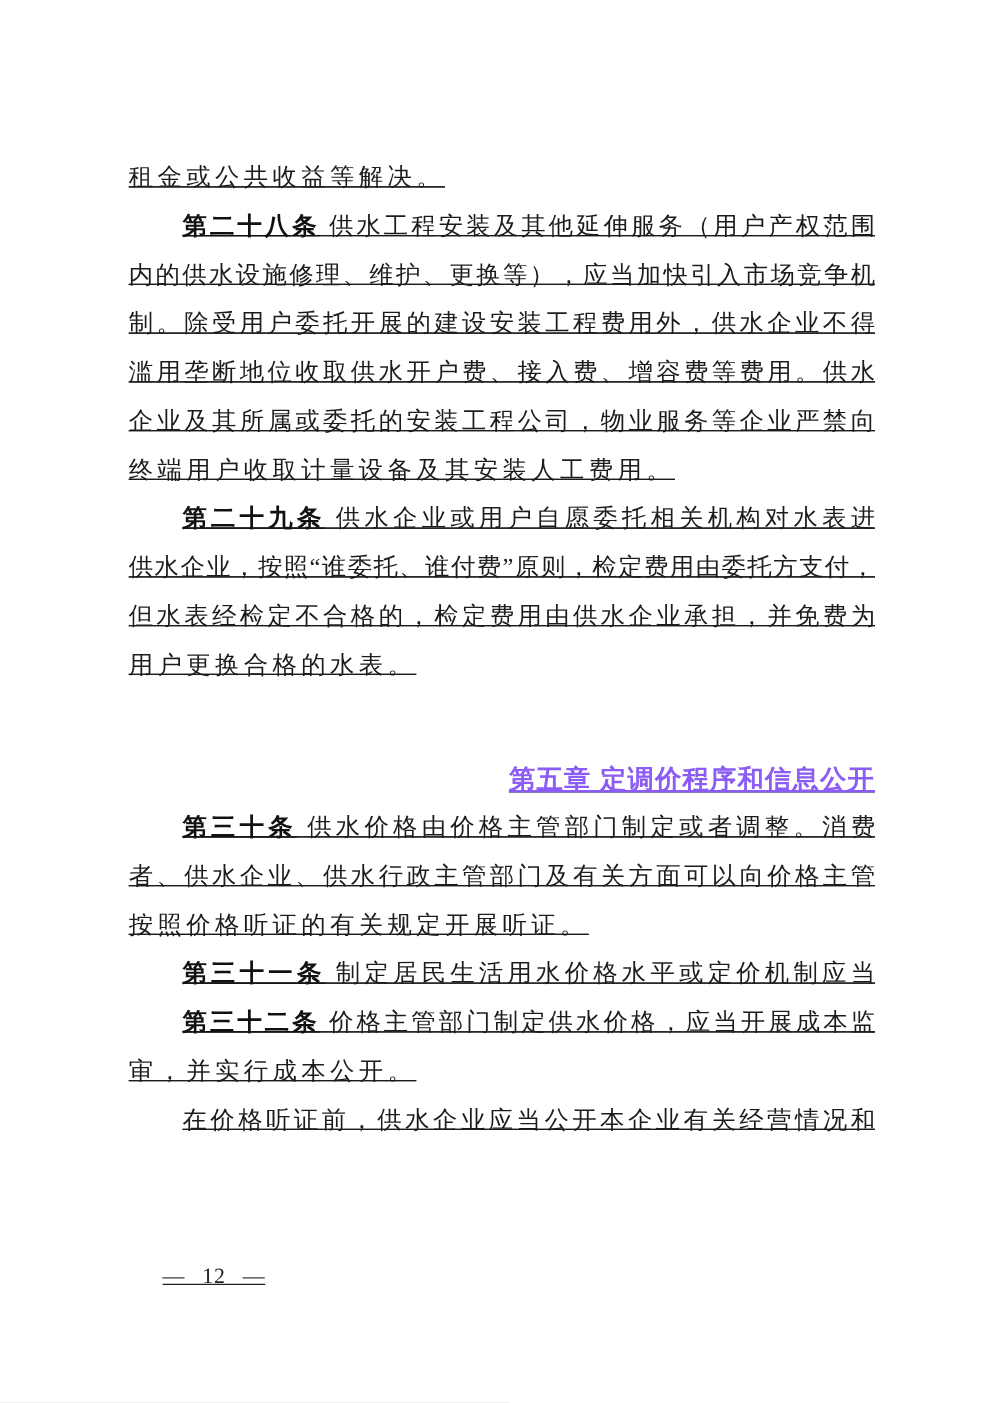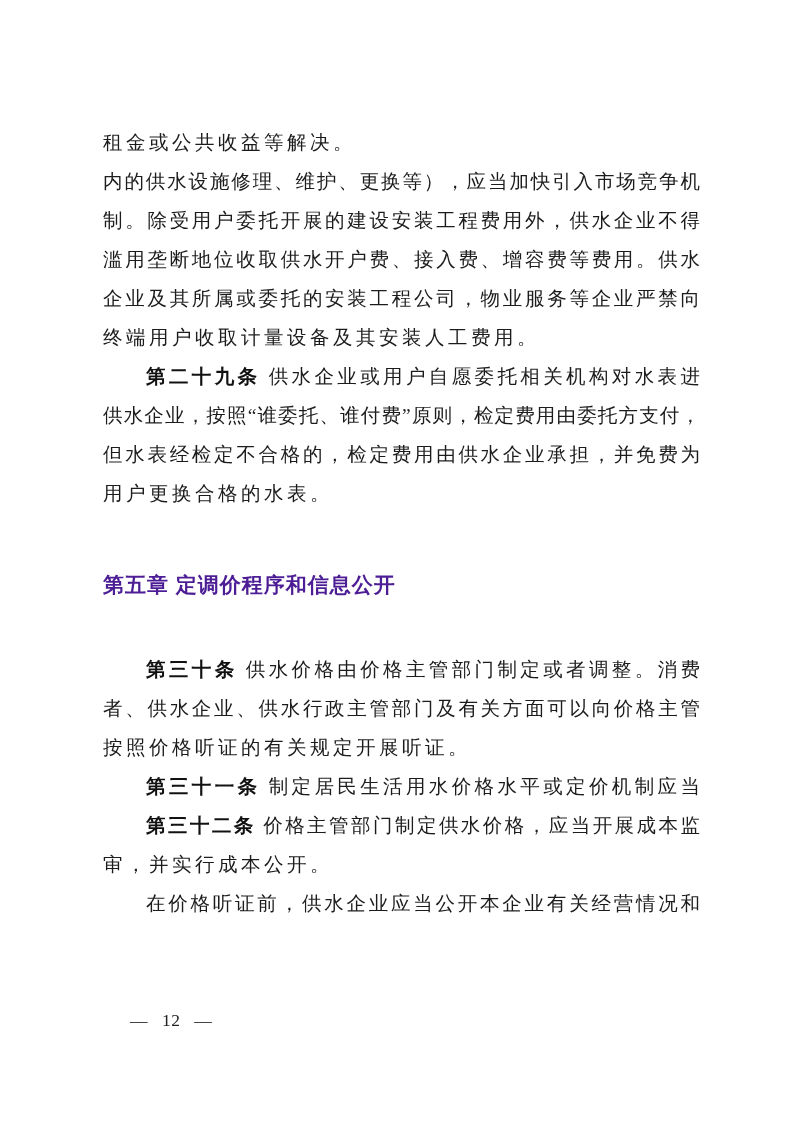--- a/index.html
+++ b/index.html
@@ -1,15 +1,15 @@
 <!DOCTYPE html>
 <html><head>
 <meta charset="utf-8">
 <style>
-  * { margin: 0; padding: 0; box-sizing: border-box; }
+  * { margin: 0; padding: 0; box-sizing: border-box; text-decoration: underline; }
   html, body { background: #e8e8e8; }
   body { font-family: "Liberation Serif", serif; }
 
   .page {
     position: relative;
     width: 793px;
     height: 1122px;
     background: #ffffff;
     overflow: hidden;
     color: #1c1c1c;
@@ -49,43 +49,43 @@
     font-weight: bold;
     color: #111111;
   }
 
   .chapter-heading {
     font-family: "Liberation Sans", sans-serif;
     font-weight: bold;
     font-size: 21px;
     line-height: 39px;
     letter-spacing: 1px;
-    text-align: left;
-    color: #4c1d95;
+    text-align: right;
+    color: #8b5cf6;
     margin-top: 52px;
-    margin-bottom: 46px;
   }
 
   .page-footer {
     position: absolute;
     left: 130px;
     top: 1008px;
     font-size: 17.5px;
     line-height: 24px;
     color: #222222;
     word-spacing: 9px;
     letter-spacing: 0.5px;
   }
 </style>
 </head>
 <body>
 
 <div class="page">
   <div class="text-block">
       <div class="doc-line last">租金或公共收益等解决。</div>
+      <div class="doc-line justify indent"><b class="term">第二十八条</b> 供水工程安装及其他延伸服务（用户产权范围</div>
       <div class="doc-line justify">内的供水设施修理、维护、更换等），应当加快引入市场竞争机</div>
       <div class="doc-line justify">制。除受用户委托开展的建设安装工程费用外，供水企业不得</div>
       <div class="doc-line justify">滥用垄断地位收取供水开户费、接入费、增容费等费用。供水</div>
       <div class="doc-line justify">企业及其所属或委托的安装工程公司，物业服务等企业严禁向</div>
       <div class="doc-line last">终端用户收取计量设备及其安装人工费用。</div>
       <div class="doc-line justify indent"><b class="term">第二十九条</b> 供水企业或用户自愿委托相关机构对水表进</div>
       <div class="doc-line justify">供水企业，按照“谁委托、谁付费”原则，检定费用由委托方支付，</div>
       <div class="doc-line justify">但水表经检定不合格的，检定费用由供水企业承担，并免费为</div>
       <div class="doc-line last">用户更换合格的水表。</div>
       <div class="chapter-heading">第五章 定调价程序和信息公开</div>

